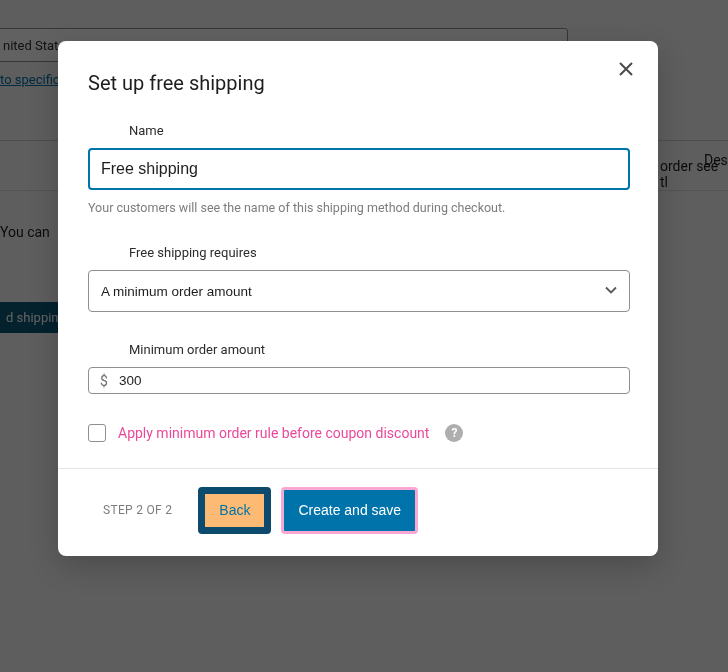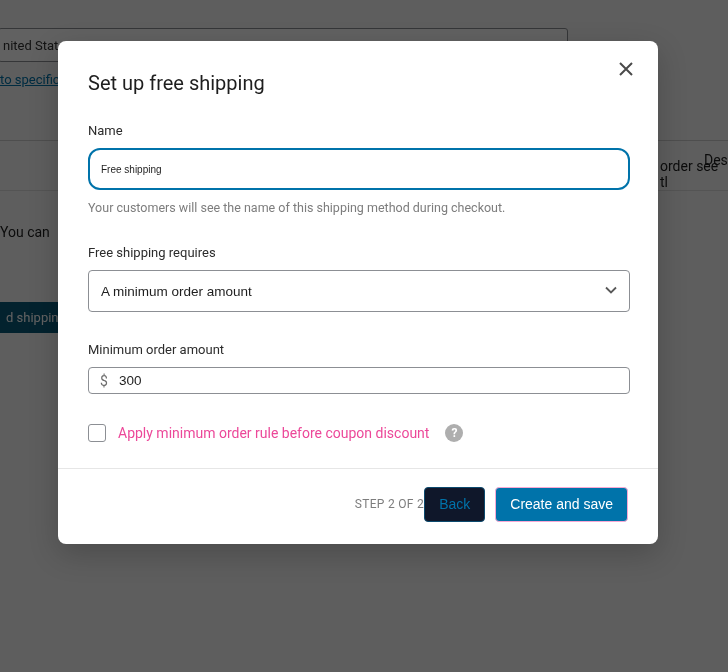--- a/index.html
+++ b/index.html
@@ -118,28 +118,29 @@
     cursor: pointer;
     font-size: 18px;
     border: none;
     background: none;
   }
   .form-label {
     font-size: 13px;
     color: #2c2c2c;
     display: block;
     margin-bottom: 10px;
+    margin-left: 41px;
   }
   .text-input {
     width: 100%;
     height: 42px;
     border: 1px solid #8c8f94;
-    border-radius: 12px;
+    border-radius: 4px;
     padding: 0 12px;
-    font-size: 10px;
+    font-size: 16px;
     color: #1e1e1e;
     outline: none;
   }
   .text-input.focused {
     border: 2px solid #0073aa;
     padding: 0 11px;
   }
   .helper-text {
     font-size: 12.5px;
     color: #7d7d7d;
@@ -225,50 +226,51 @@
     color: #fff;
     font-size: 12px;
     font-weight: 700;
     display: flex;
     align-items: center;
     justify-content: center;
     margin-left: 4px;
   }
   .modal-footer {
     border-top: 1px solid #e6e6e6;
-    padding: 18px 30px 22px 30px;
+    padding: 18px 30px 22px 45px;
     display: flex;
     align-items: center;
-    justify-content: flex-end;
+    justify-content: flex-start;
   }
   .step-text {
     font-size: 12px;
     color: #7d7d7d;
     letter-spacing: 0.3px;
   }
   .footer-buttons {
     display: flex;
     gap: 10px;
   }
   .btn {
     font-size: 14px;
     border-radius: 4px;
     padding: 8px 14px;
     cursor: pointer;
     line-height: 1.2;
   }
   .btn-secondary {
-    background: #0f172a;
+    background: #fdba74;
     color: #0073aa;
-    border: 1px solid #0c4a6e;
+    border: 7px solid #0c4a6e;
+    margin-left: 26px;
   }
   .btn-primary {
     background: #0073aa;
     color: #fff;
-    border: 1px solid #f9a8d4;
+    border: 3px solid #f9a8d4;
   }
 </style>
 </head>
 <body>
 
 <div class="backdrop">
   <div class="bg-field">nited States</div>
   <a class="bg-link">to specific</a>
   <div class="bg-hr1"></div>
   <div class="bg-text-right">Des</div>

